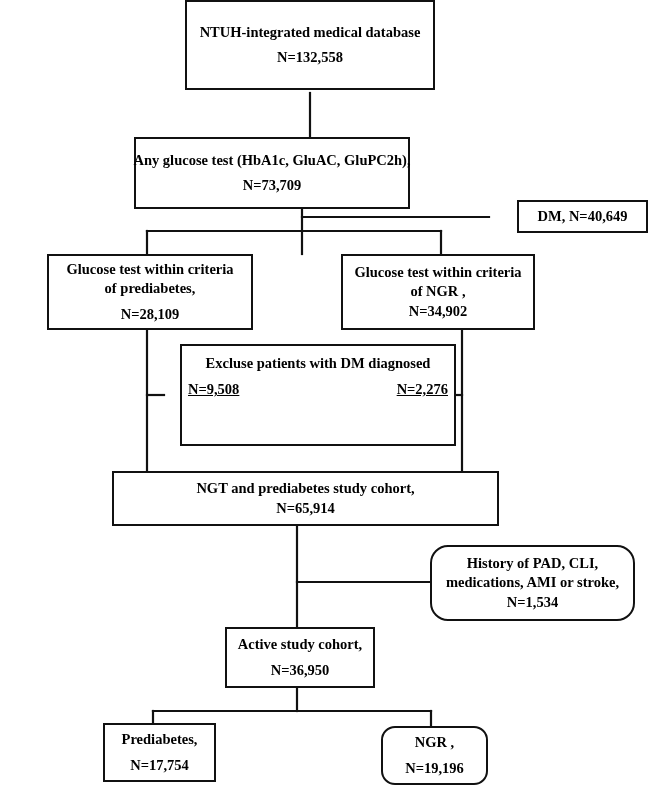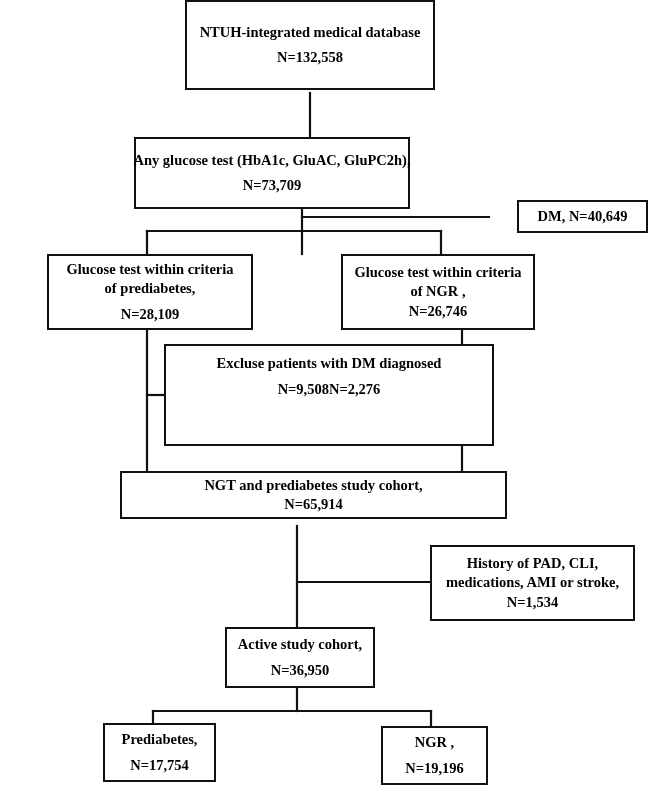--- a/index.html
+++ b/index.html
@@ -47,35 +47,36 @@
   .node .ln.gap {
     margin-top: 0.45em;
   }
   .node.two-col {
     justify-content: flex-start;
     padding-top: 8px;
   }
   .split-row {
     display: flex;
     width: 100%;
-    justify-content: center;
+    justify-content: space-between;
     margin-top: 0.5em;
+    text-decoration: underline;
   }
   
   #node-source      { left: 185px; top: 0;   width: 250px; height: 90px; }
   #node-glucose     { left: 134px; top: 137px; width: 276px; height: 72px; }
   #node-dm          { left: 489px; top: 200px; width: 131px; height: 33px; margin-left: 28px; }
   #node-prediabetes { left: 47px;  top: 254px; width: 206px; height: 76px; }
   #node-ngr         { left: 341px; top: 254px; width: 194px; height: 76px; }
-  #node-exclude     { left: 164px; top: 344px; width: 330px; height: 102px; }
-  #node-cohort      { left: 112px; top: 471px; width: 387px; height: 48px; margin-left: 8px; }
-  #node-history     { left: 430px; top: 545px; width: 205px; height: 76px; }
+  #node-exclude     { left: 180px; top: 344px; width: 276px; height: 102px; }
+  #node-cohort      { left: 112px; top: 471px; width: 387px; height: 55px; }
+  #node-history     { left: 430px; top: 545px; width: 205px; height: 76px; border-radius: 18px; }
   #node-active      { left: 225px; top: 627px; width: 150px; height: 61px; }
   #node-pre-final   { left: 103px; top: 723px; width: 113px; height: 59px; }
-  #node-ngr-final   { left: 381px; top: 726px; width: 107px; height: 59px; }
+  #node-ngr-final   { left: 381px; top: 726px; width: 107px; height: 59px; border-radius: 14px; }
 </style>
 </head>
 <body>
 
 <div id="canvas">
 
   <svg id="connectors" viewBox="0 0 669 788" width="669" height="788" xmlns="http://www.w3.org/2000/svg">
     <g stroke="#111111" stroke-width="2.2" fill="none" stroke-linecap="square">
 
       <line x1="310" y1="93" x2="310" y2="137"></line>
@@ -122,21 +123,21 @@
 
   <div class="node" id="node-prediabetes">
     <span class="ln">Glucose test within criteria</span>
     <span class="ln">of prediabetes,</span>
     <span class="ln gap">N=28,109</span>
   </div>
 
   <div class="node" id="node-ngr">
     <span class="ln">Glucose test within criteria</span>
     <span class="ln">of NGR ,</span>
-    <span class="ln">N=26,746</span>
+    <span class="ln">N=34,902</span>
   </div>
 
   <div class="node two-col" id="node-exclude">
     <span class="ln">Excluse patients with DM diagnosed</span>
     <span class="split-row">
       <span class="ln">N=9,508</span>
       <span class="ln">N=2,276</span>
     </span>
   </div>
 

